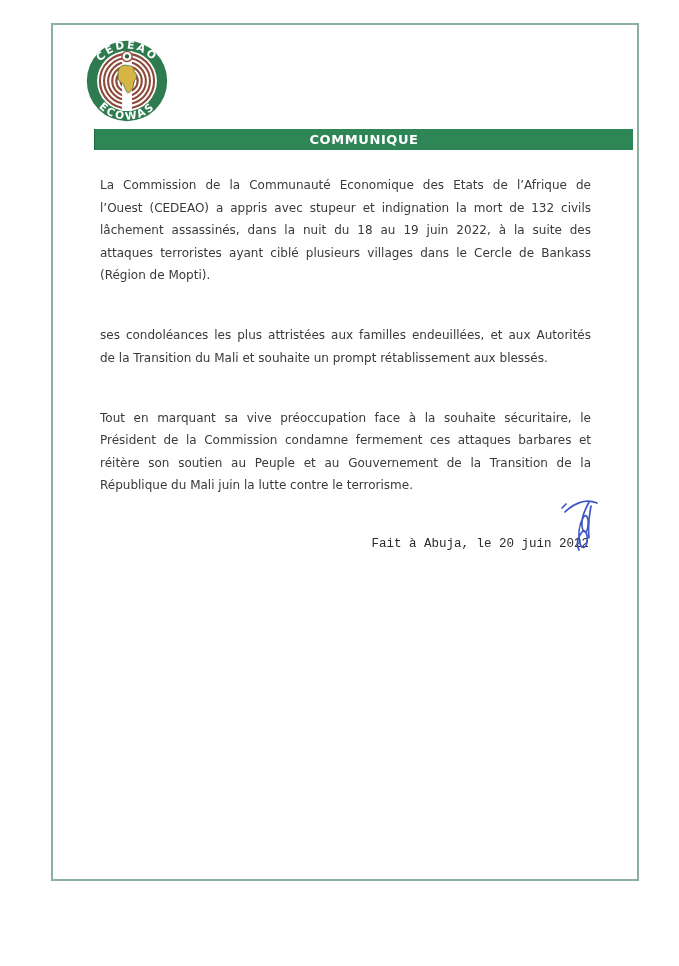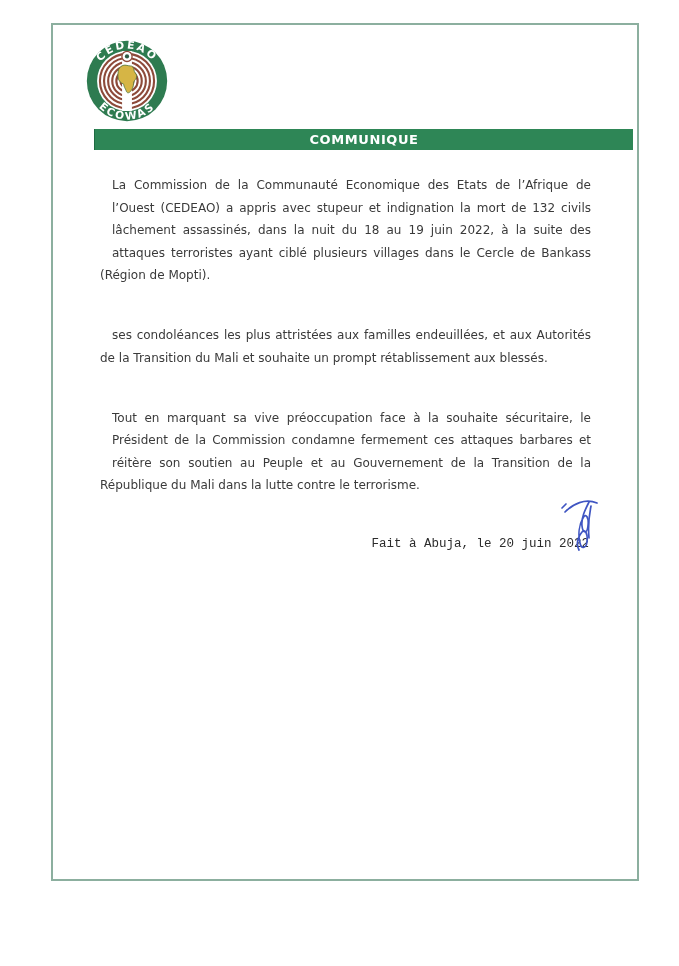--- a/index.html
+++ b/index.html
@@ -22,21 +22,21 @@
     background:#2e8656; color:#ffffff; font-weight:bold; font-size:13px;
     line-height:21px; text-align:center; letter-spacing:0.6px;
     border-left:1px solid #1e6b42; box-sizing:border-box;
   }
   .bodytext {
     position:absolute; left:100px; top:174px; width:491px;
     color:#3a3a3a; font-size:12px; line-height:22.5px;
   }
   .para { margin:0; }
   .para.gap { margin-top:37.5px; }
-  .jline { text-align:justify; text-align-last:justify;margin-left:12px; }
+  .jline { text-align:justify; text-align-last:justify; }
   .lline { text-align:left; }
   .dateline {
     margin-top:36px; text-align:right; padding-right:2px;
     color:#2c2c2c; font-size:12.5px;font-family:Liberation Mono, monospace;
   }
   .signature { position:absolute; left:555px; top:494px; width:56px; height:60px; }
 </style>
 </head>
 <body>
 
@@ -84,21 +84,21 @@
       <div class="lline">(Région de Mopti).</div>
     </div>
     <div class="para gap">
       <div class="jline">ses condoléances les plus attristées aux familles endeuillées, et aux Autorités</div>
       <div class="lline">de la Transition du Mali et souhaite un prompt rétablissement aux blessés.</div>
     </div>
     <div class="para gap">
       <div class="jline">Tout en marquant sa vive préoccupation face à la souhaite sécuritaire, le</div>
       <div class="jline">Président de la Commission condamne fermement ces attaques barbares et</div>
       <div class="jline">réitère son soutien au Peuple et au Gouvernement de la Transition de la</div>
-      <div class="lline">République du Mali dans la lutte contre le terrorisme.</div>
+      <div class="lline">République du Mali juin la lutte contre le terrorisme.</div>
     </div>
     <div class="dateline">Fait à Abuja, le 20 juin 2022</div>
   </div>
 
   <svg class="signature" viewBox="0 0 56 60" aria-hidden="true">
     <g fill="none" stroke="#3f55c2" stroke-width="1.7" stroke-linecap="round">
       <path d="M7 14 L11 10"></path>
       <path d="M10 18 C18 10 30 4 42 9"></path>
       <path d="M34 8 C30 16 26 24 27 32 C28 40 32 40 33 32 C34 24 31 18 28 24 C24 31 23 41 25 49 C26 55 31 55 32 48 C33 40 30 34 27 38 C23 43 21 50 24 56"></path>
       <path d="M36 12 C34 22 33 34 34 44"></path>

